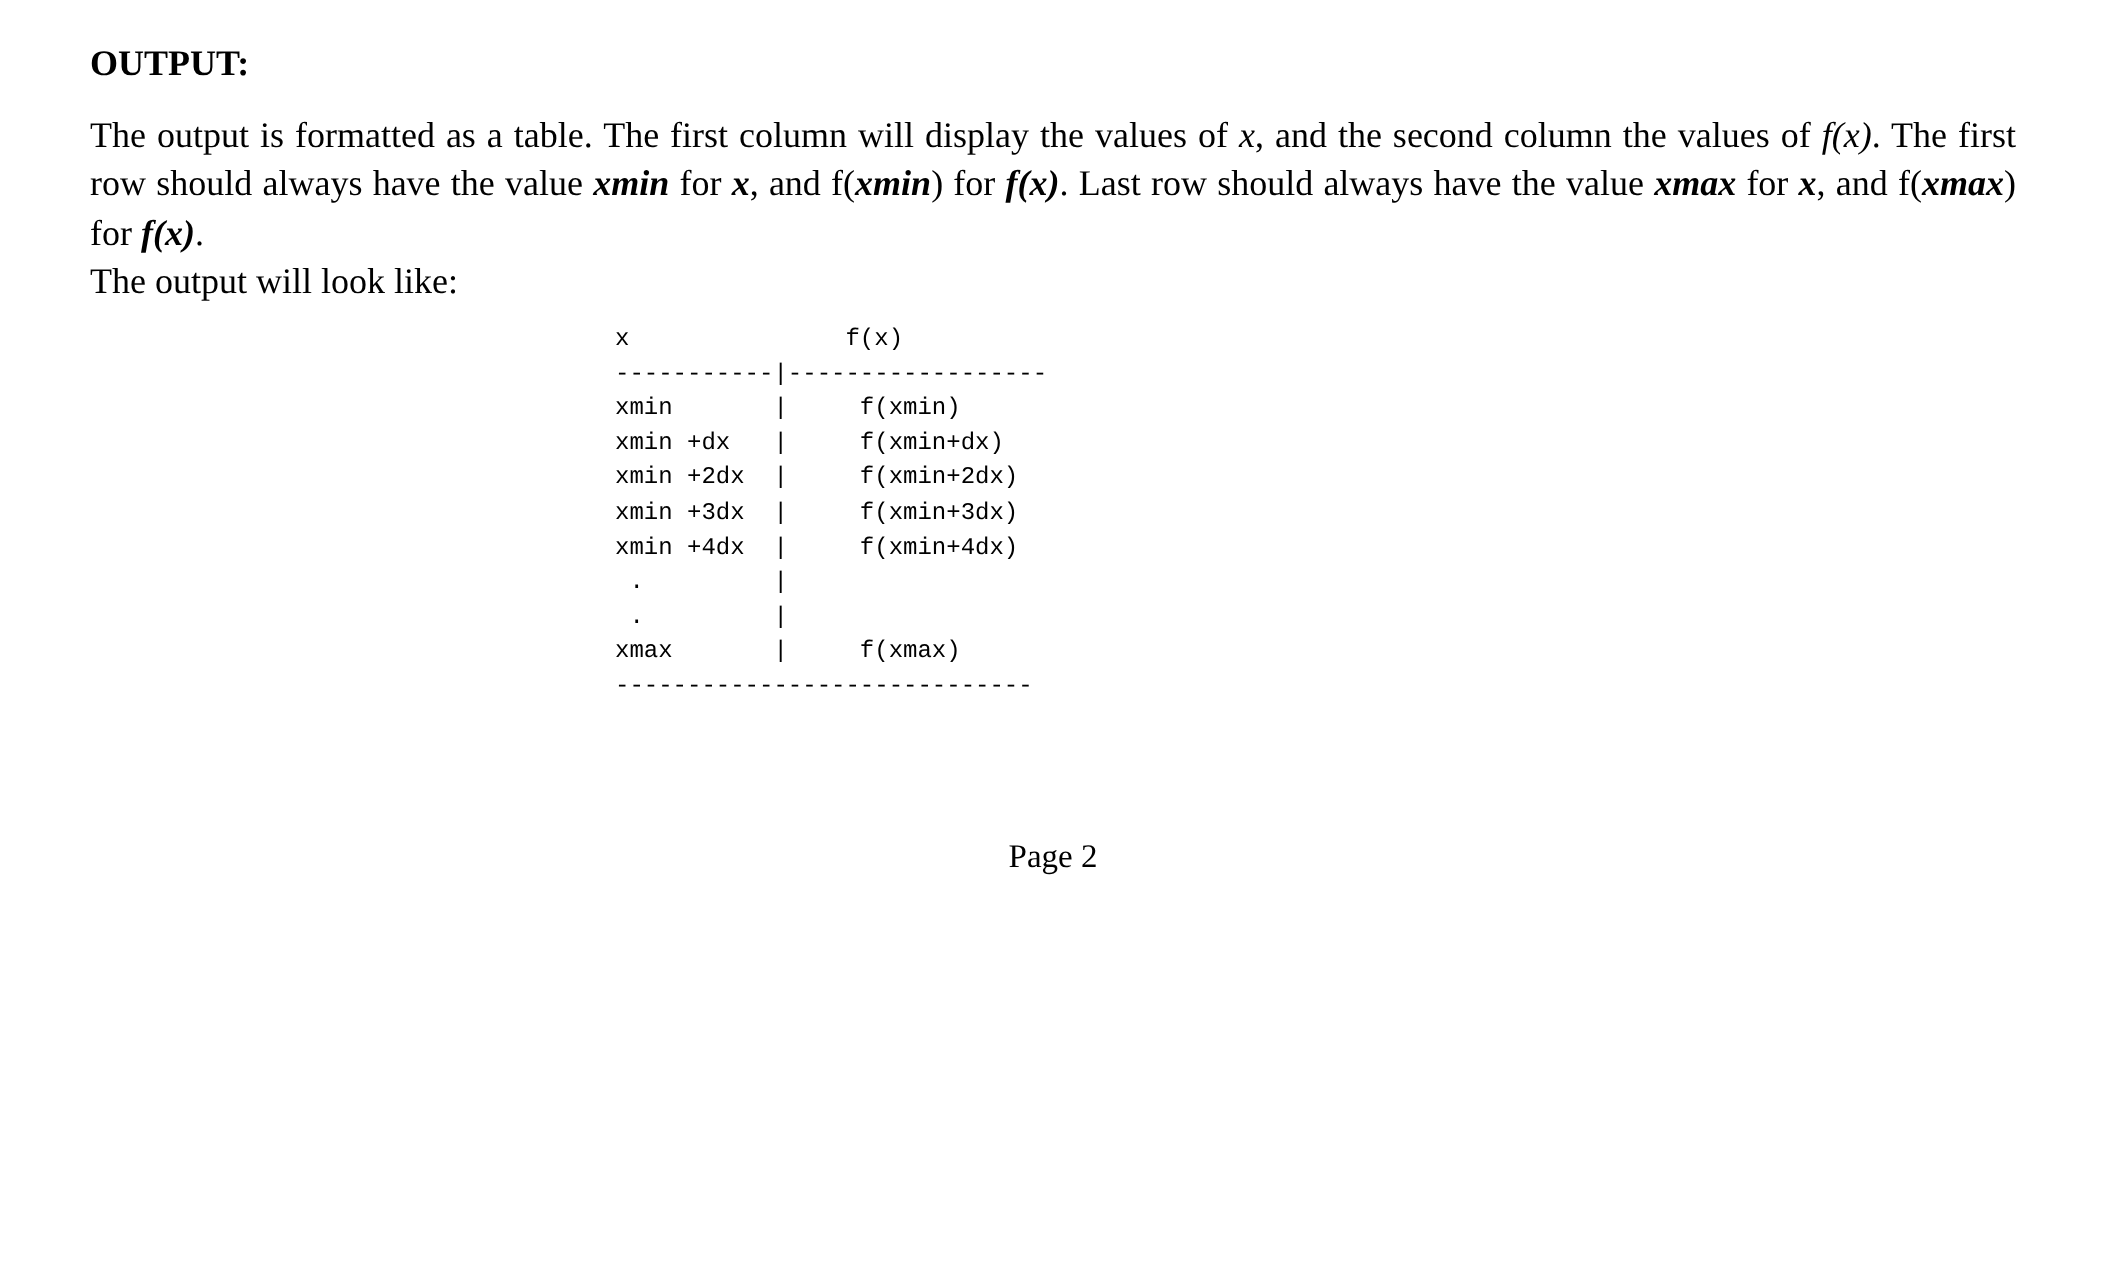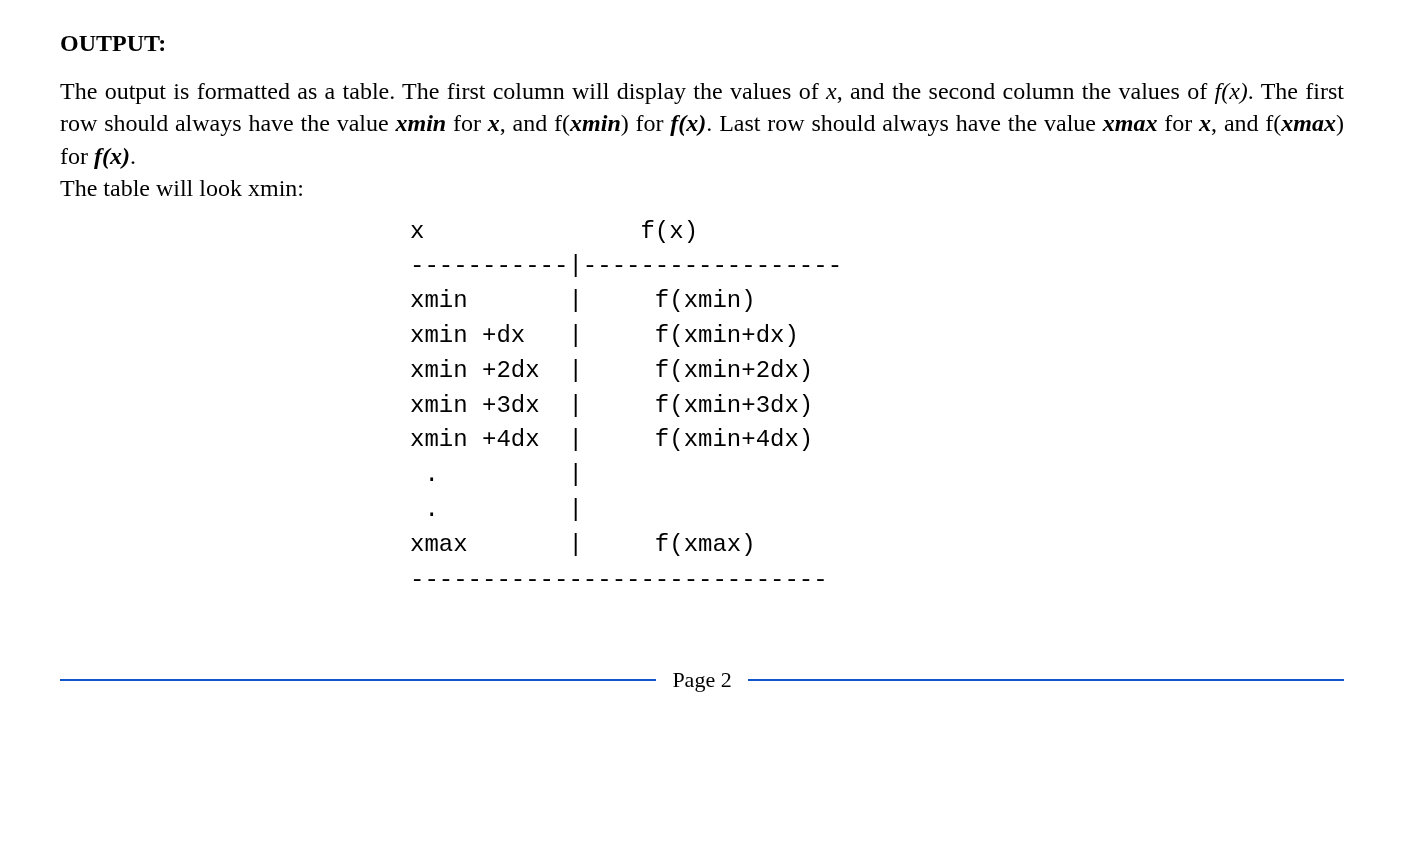--- a/index.html
+++ b/index.html
@@ -18,30 +18,31 @@
     }
     .para {
       line-height: 1.35;
       text-align: justify;
     }
     .italic { font-style: italic; }
     .bold { font-weight: bold; font-style: italic; }
     .bolditalic { font-weight: bold; font-style: italic; }
     .mono-block {
       font-family: Menlo, Consolas, "Courier New", monospace;
-      font-size: 24px;
+      font-size: 16px;
       white-space: pre;
       margin: 10px 0 0 350px;
       line-height: 1.45;
     }
     .footer {
       display: flex;
       align-items: center;
       margin-top: 70px;
       gap: 16px;
+      flex-direction: column;
     }
     .footer .rule {
       flex: 1;
       border-top: 2px solid #1155cc;
       height: 0;
     }
     .footer .page {
       font-family: "Times New Roman", Times, serif;
       font-size: 22px;
       white-space: nowrap;
@@ -49,21 +50,21 @@
   </style>
 </head>
 <body>
 
 <div class="heading">OUTPUT:</div>
 
 <div class="para">
   <span>The output is formatted as a table. The first column will display the values of </span><span class="italic">x</span><span>, and the second column the values of </span><span class="italic">f(x)</span><span>. The first row should always have the value </span><span class="bold">xmin</span><span> for </span><span class="bolditalic">x</span><span>, and f(</span><span class="bold">xmin</span><span>) for </span><span class="bolditalic">f(x)</span><span>. Last row should always have the value </span><span class="bold">xmax</span><span> for </span><span class="bolditalic">x</span><span>, and f(</span><span class="bold">xmax</span><span>) for </span><span class="bolditalic">f(x)</span><span>.</span>
 </div>
 
-<div class="para">The table will look xmin:</div>
+<div class="para">The output will look like:</div>
 
 <div class="mono-block" id="ascii-table">x               f(x)
 -----------|------------------
 xmin       |     f(xmin)
 xmin +dx   |     f(xmin+dx)
 xmin +2dx  |     f(xmin+2dx)
 xmin +3dx  |     f(xmin+3dx)
 xmin +4dx  |     f(xmin+4dx)
  .         |
  .         |

